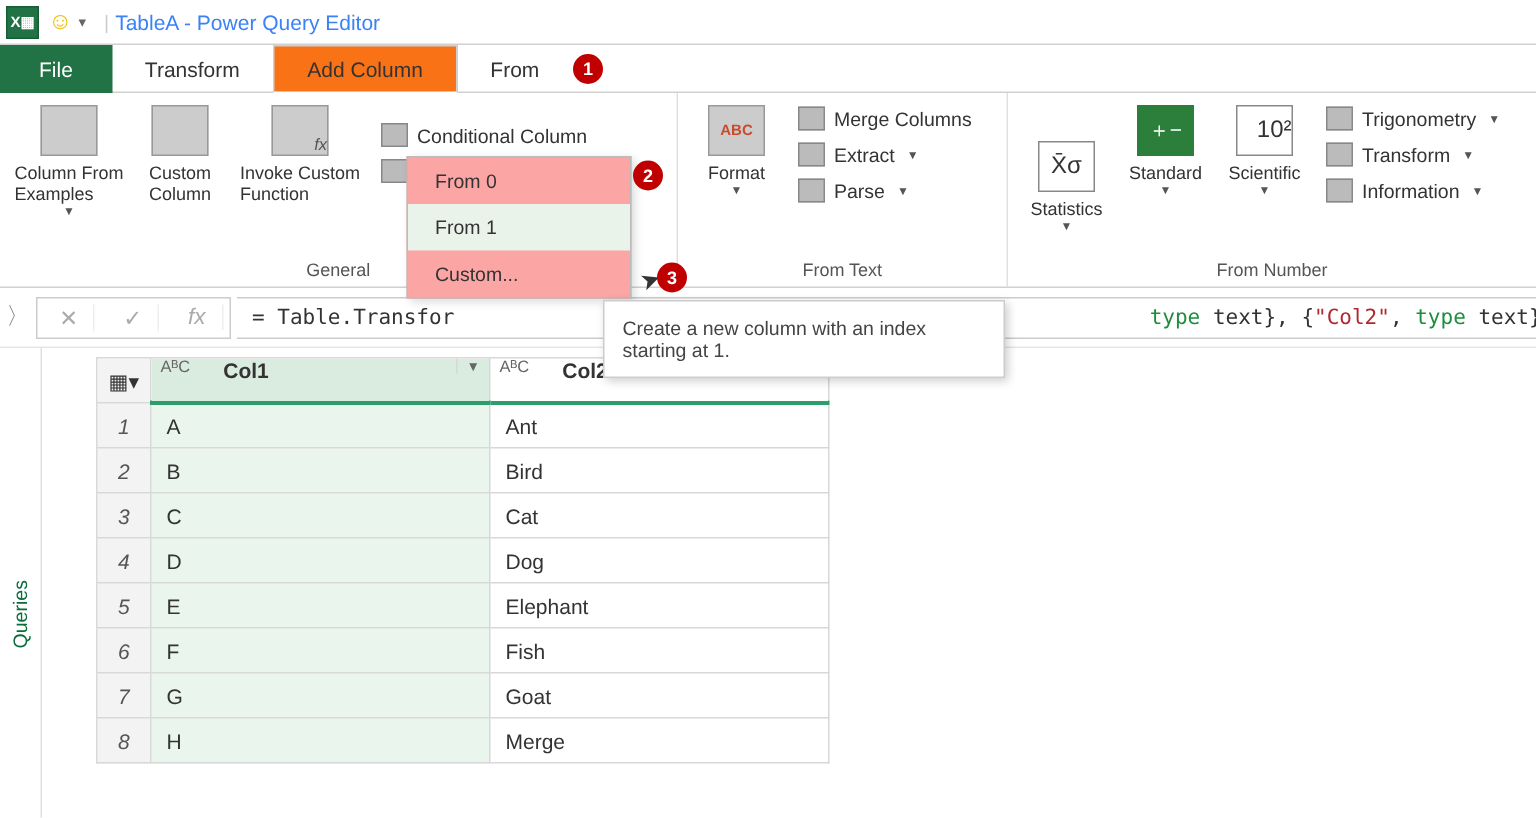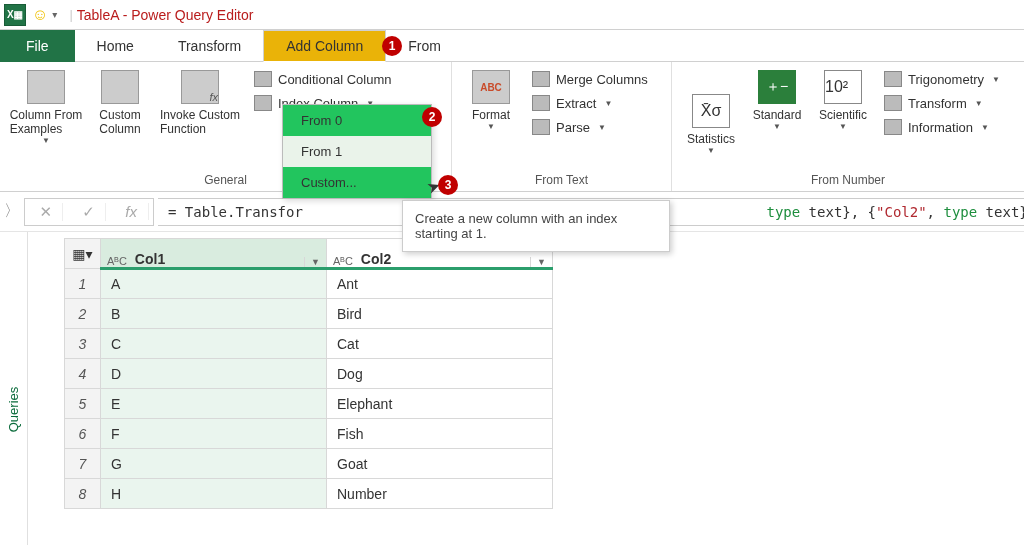--- a/index.html
+++ b/index.html
@@ -2,60 +2,60 @@
 <html><head>
 <meta charset="utf-8">
 <style>
   * { box-sizing: border-box; margin: 0; padding: 0; }
   body { font-family: "Segoe UI", Tahoma, sans-serif; font-size: 13px; color: #333; background: #fff; width: 1024px; height: 545px; overflow: hidden; position: relative; }
   .titlebar { height: 30px; display: flex; align-items: center; padding: 0 4px; border-bottom: 1px solid #d0d0d0; }
   .titlebar .excel-icon { width: 22px; height: 22px; background: #217346; color: #fff; display: flex; align-items: center; justify-content: center; font-size: 10px; font-weight: bold; border: 1px solid #185c37; margin-right: 6px; }
   .titlebar .smiley { font-size: 16px; margin-right: 4px; color: #f0c000; }
   .titlebar .dd { font-size: 10px; color: #666; margin-right: 8px; }
   .titlebar .sep { color: #ccc; margin: 0 4px; }
-  .titlebar .title { color: #b91c1c; font-size: 14px; }
+  .titlebar .title { color: #3b82f6; font-size: 14px; }
   .tabs { height: 32px; display: flex; align-items: stretch; border-bottom: 1px solid #d0d0d0; }
   .tab { padding: 0 22px; display: flex; align-items: center; font-size: 14px; color: #333; cursor: pointer; position: relative; }
   .tab.file { background: #217346; color: #fff; padding: 16px 26px; }
-  .tab.active { border: 1px solid #d0d0d0; border-bottom: 1px solid #fff; margin-bottom: -1px; background: #eab308; }
+  .tab.active { border: 1px solid #d0d0d0; border-bottom: 1px solid #fff; margin-bottom: -1px; background: #f97316; }
   .ribbon { height: 130px; display: flex; border-bottom: 1px solid #d0d0d0; background: #fff; position: relative; }
   .group { display: flex; flex-direction: column; border-right: 1px solid #e0e0e0; padding: 4px 8px 0 8px; height: 100%; }
   .group-body { flex: 1; display: flex; align-items: flex-start; gap: 4px; }
   .group-label { text-align: center; font-size: 12px; color: #555; padding: 4px 0; }
   .big-btn { display: flex; flex-direction: column; align-items: center; justify-content: flex-start; width: 76px; padding-top: 4px; cursor: pointer; }
   .big-btn .ico { width: 38px; height: 34px; background: #ccc; margin-bottom: 4px; border: 1px solid #999; position: relative; }
   .big-btn .lbl { font-size: 12px; line-height: 14px; color: #333; }
   .big-btn .dd-arrow { font-size: 8px; color: #555; }
   .small-btns { display: flex; flex-direction: column; gap: 2px; }
   .small-btn { display: flex; align-items: center; gap: 6px; padding: 3px 6px; font-size: 13px; cursor: pointer; white-space: nowrap; }
   .small-btn .sico { width: 18px; height: 16px; background: #bbb; border: 1px solid #888; display:inline-block; }
   .small-btn .dd-arrow { font-size: 8px; color: #555; margin-left: 2px; }
   .badge { position: absolute; width: 20px; height: 20px; border-radius: 50%; background: #c00000; color: #fff; font-size: 12px; font-weight: bold; display: flex; align-items: center; justify-content: center; z-index: 60; }
-  .index-dropdown { position: absolute; top: 104px; left: 282px; width: 150px; background: #22c55e; border: 1px solid #bbb; box-shadow: 2px 2px 6px rgba(0,0,0,0.15); z-index: 40; }
+  .index-dropdown { position: absolute; top: 104px; left: 271px; width: 150px; background: #fca5a5; border: 1px solid #bbb; box-shadow: 2px 2px 6px rgba(0,0,0,0.15); z-index: 40; }
   .index-dropdown .dd-item { padding: 8px 18px; font-size: 13px; cursor: pointer; }
   .index-dropdown .dd-item:hover, .index-dropdown .dd-item.hover { background: #eaf3ea; }
   .tooltip { position: absolute; top: 200px; left: 402px; width: 268px; background: #fff; border: 1px solid #ccc; box-shadow: 2px 2px 6px rgba(0,0,0,0.2); padding: 10px 12px; font-size: 13px; color: #444; z-index: 50; }
   .formula-row { height: 40px; display: flex; align-items: center; border-bottom: 1px solid #e5e5e5; padding-left: 4px; background: #fff; }
   .collapse-arrow { width: 28px; text-align: center; color: #888; font-size: 16px; cursor: pointer; }
   .fx-box { display: flex; align-items: center; border: 1px solid #ccc; height: 28px; margin-left: 4px; }
   .fx-btn { width: 34px; display: flex; align-items: center; justify-content: center; color: #aaa; border-right: 1px solid #eee; font-size: 15px; }
   .fx-formula { padding: 0 10px; font-family: Consolas, monospace; font-size: 14px; white-space: nowrap; }
   .fx-formula .kw-type { color: #1e8e3e; }
   .fx-formula .str { color: #b0282f; }
   .workspace { display: flex; height: 354px; }
   .side-label { width: 28px; border-right: 1px solid #e0e0e0; display: flex; align-items: center; justify-content: center; }
   .side-label span { transform: rotate(-90deg); font-size: 13px; color: #0a6b3b; white-space: nowrap; }
   .grid-wrap { padding: 6px 0 0 36px; }
   table.data { border-collapse: collapse; }
   table.data th, table.data td { border: 1px solid #d8d8d8; font-size: 14px; text-align: left; height: 30px; }
   table.data th { background: #f3f3f3; font-weight: normal; position: relative; }
   table.data .rowhdr { width: 36px; text-align: center; background: #f3f3f3; font-style: italic; color: #555; }
   table.data .corner { width: 36px; background: #f3f3f3; text-align:center; }
   table.data th.col { padding: 0; }
-  table.data th.col .th-inner { display: flex; align-items: flex-end; height: 100%; }
+  table.data th.col .th-inner { display: flex; align-items: flex-start; height: 100%; gap: 14px; }
   table.data th.col .type-ico { padding: 0 6px; font-size: 11px; color: #666; }
   table.data th.col .name { flex: 1; font-weight: bold; padding-left: 2px; }
   table.data th.col .filter { width: 22px; text-align: center; color: #666; border-left: 1px solid #d8d8d8; font-size: 9px; }
   table.data th.col1 { width: 226px; background: #d9ecdf; border-bottom: 3px solid #2b9e6c; }
   table.data th.col2 { width: 226px; background: #fff; border-bottom: 3px solid #2b9e6c; }
   table.data td.c1 { background: #eaf5ee; padding-left: 10px; }
   table.data td.c2 { background: #fff; padding-left: 10px; }
   .cursor-arrow { position: absolute; top: 177px; left: 427px; z-index: 55; font-size: 16px; transform: rotate(-20deg); }
   .ico-col-examples { background: linear-gradient(#fff 60%, #ffd54a 60%); }
   .ico-custom-col { background: #e2e2e2; }
@@ -69,21 +69,20 @@
 <div class="titlebar">
   <div class="excel-icon">X▦</div>
   <span class="smiley">☺</span>
   <span class="dd">▾</span>
   <span class="sep">|</span>
   <span class="title">TableA - Power Query Editor</span>
 </div>
 
 <div class="tabs">
   <div class="tab file">File</div>
-  <div class="tab">Home</div>
   <div class="tab">Transform</div>
   <div class="tab active">Add Column</div>
   <div class="tab">From</div>
 </div>
 
 <div class="badge" style="top:36px; left:382px;">1</div>
 
 <div class="ribbon">
 
   <div class="group" style="width:452px;">
@@ -99,21 +98,21 @@
         <div class="lbl" style="white-space:pre-line;">Custom
 Column</div>
       </div>
       <div class="big-btn" style="width:88px;">
         <div class="ico ico-invoke">
             <span style="position:absolute;bottom:0;right:0;font-style:italic;font-size:11px;color:#555;">fx</span>
           </div>
         <div class="lbl" style="white-space:pre-line;">Invoke Custom
 Function</div>
       </div>
-      <div class="small-btns" style="padding-top:2px;">
+      <div class="small-btns" style="padding-top:2px;margin-top:11px;">
         <div class="small-btn">
           <span class="sico"></span>
           <span>Conditional Column</span>
         </div>
         <div class="small-btn">
           <span class="sico"></span>
           <span>Index Column</span>
           <span class="dd-arrow">▼</span>
         </div>
       </div>
@@ -161,21 +160,21 @@
       </div>
       <div class="big-btn" style="width:62px;">
         <div class="ico" style="background:#2b7f3b;border:none;">
             <span style="font-size:14px;display:block;text-align:center;line-height:32px;color:#fff;">＋−<br></span>
           </div>
         <div class="lbl">Standard</div>
         <div class="dd-arrow">▼</div>
       </div>
       <div class="big-btn" style="width:62px;">
         <div class="ico" style="background:#fff;border:1px solid #888;">
-            <span style="font-size:16px;display:block;text-align:left;line-height:32px;color:#333;">10²</span>
+            <span style="font-size:16px;display:block;text-align:right;line-height:32px;color:#333;">10²</span>
           </div>
         <div class="lbl">Scientific</div>
         <div class="dd-arrow">▼</div>
       </div>
       <div class="small-btns" style="padding-top:2px;">
         <div class="small-btn">
           <span class="sico"></span>
           <span>Trigonometry</span>
           <span class="dd-arrow">▼</span>
         </div>
@@ -279,18 +278,18 @@
             <td class="c2">Fish</td>
           </tr>
           <tr>
             <td class="rowhdr">7</td>
             <td class="c1">G</td>
             <td class="c2">Goat</td>
           </tr>
           <tr>
             <td class="rowhdr">8</td>
             <td class="c1">H</td>
-            <td class="c2">Number</td>
+            <td class="c2">Merge</td>
           </tr>
         </tbody>
     </table>
   </div>
 </div>
 
 </body></html>

